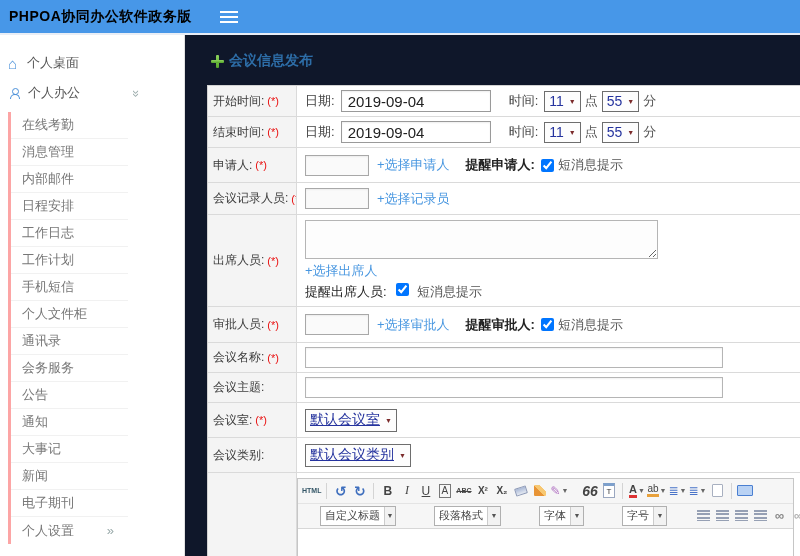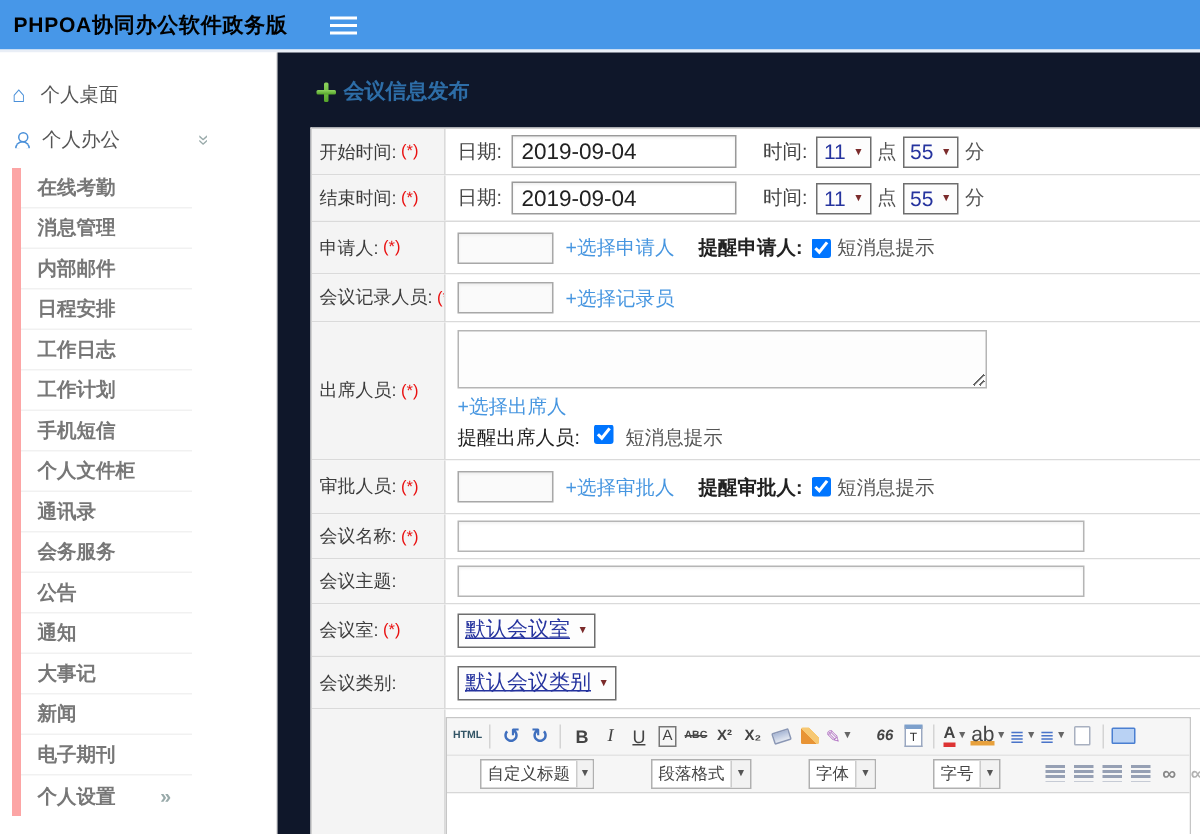--- a/index.html
+++ b/index.html
@@ -21,21 +21,21 @@
   .side-top { width:140px; height:30px; display:flex; align-items:center; padding-left:8px;
     font-size:13px; color:#555; cursor:pointer; }
   .side-top .t-icon { width:16px; margin-right:3px; color:#4a90d9; font-size:15px; line-height:1; }
   .person { width:11px; height:11px; position:relative; margin-right:8px; margin-left:1px; }
   .person::before { content:""; position:absolute; top:0; left:3px; width:5px; height:5px;
     border:1px solid #4a90d9; border-radius:50%; }
   .person::after { content:""; position:absolute; bottom:0; left:1px; width:8px; height:4px;
     border:1px solid #4a90d9; border-bottom:none; border-radius:5px 5px 0 0; }
   .chev { margin-left:auto; color:#9aa; font-size:13px; }
   .chev.down { transform:rotate(90deg); }
-  .sub-list { margin:4px 0 4px 8px; border-left:6px solid #fca5a5; width:120px;font-weight:bold; }
+  .sub-list { margin:4px 0 4px 8px; border-left:3px solid #fca5a5; width:120px; }
   .sub-item { height:27px; line-height:26px; padding-left:11px; font-size:13px; color:#777;
     border-bottom:1px solid #f1f1f1; cursor:pointer; display:flex; align-items:center; }
   .sub-item:last-child { border-bottom:none; }
   .sub-item .chev { margin-right:14px; }
   .bowtie { color:#e87a9a; font-size:13px; margin-right:5px; font-weight:bold; }
 
   
   .content { flex:1; background:#0f172a; padding:10px 0 0 22px; }
   .page-title { display:flex; align-items:center; margin:7px 0 15px 4px; }
   .plus { width:13px; height:13px; position:relative; margin-right:5px; }
@@ -98,25 +98,25 @@
   .g-u { text-decoration:underline; }
   .g-abox { border:1px solid #777; font-size:10px; padding:0 2px; line-height:12px; }
   .g-strike { font-size:7px; text-decoration:line-through; font-weight:bold; }
   .g-supsub { font-size:10px; font-weight:bold; }
   .eraser { width:12px; height:8px; background:linear-gradient(#a9b8d6,#e4e9f2);
     border:1px solid #8a97b5; transform:rotate(-18deg); border-radius:1px; }
   .broom { width:12px; height:11px;
     background:linear-gradient(45deg,#e89435 0 45%,#f7c873 45% 72%,transparent 72%); border-radius:1px; }
   .g-brush { color:#b06fc2; font-size:12px; }
   .dd { font-size:7px; color:#666; margin-left:1px; }
-  .g-quote { font-weight:bold; font-style:italic; font-size:10px; color:#444;margin-left:12px; }
+  .g-quote { font-weight:bold; font-style:italic; font-size:14px; color:#444;margin-left:12px; }
   .g-paste { border:1px solid #9aa7c0; font-size:8px; padding:0 3px; line-height:11px;
     color:#333; background:#fff; border-top:3px solid #7da0cc; }
   .g-fontcolor { font-size:11px; font-weight:bold; border-bottom:3px solid #d33; line-height:11px; }
-  .g-highlight { font-size:14px; border-bottom:3px solid #e8a13c; line-height:10px; }
+  .g-highlight { font-size:10px; border-bottom:3px solid #e8a13c; line-height:10px; }
   .g-list { color:#4a74c9; font-size:12px; }
   .page-ic { width:11px; height:13px; border:1px solid #a8b0c0; background:#fff; border-radius:1px; }
   .screen-ic { width:16px; height:11px; border:1px solid #4a7fd1; background:#b9d2f4; border-radius:1px; }
   .g-link { color:#888; font-weight:bold; font-size:13px; }
   .g-unlink { color:#b3b3b3; font-weight:bold; font-size:13px; }
   .esel { display:inline-flex; align-items:center; justify-content:space-between; height:20px;
     border:1px solid #b0b0b0; background:#fff; margin:0 19px; padding-left:4px; cursor:pointer; }
   .esel .v { font-size:11px; color:#444; white-space:nowrap; }
   .esel .ar { width:13px; height:18px; border-left:1px solid #ccc; display:flex; align-items:center;
     justify-content:center; font-size:7px; color:#555; margin-left:4px; background:#f2f2f2; }

